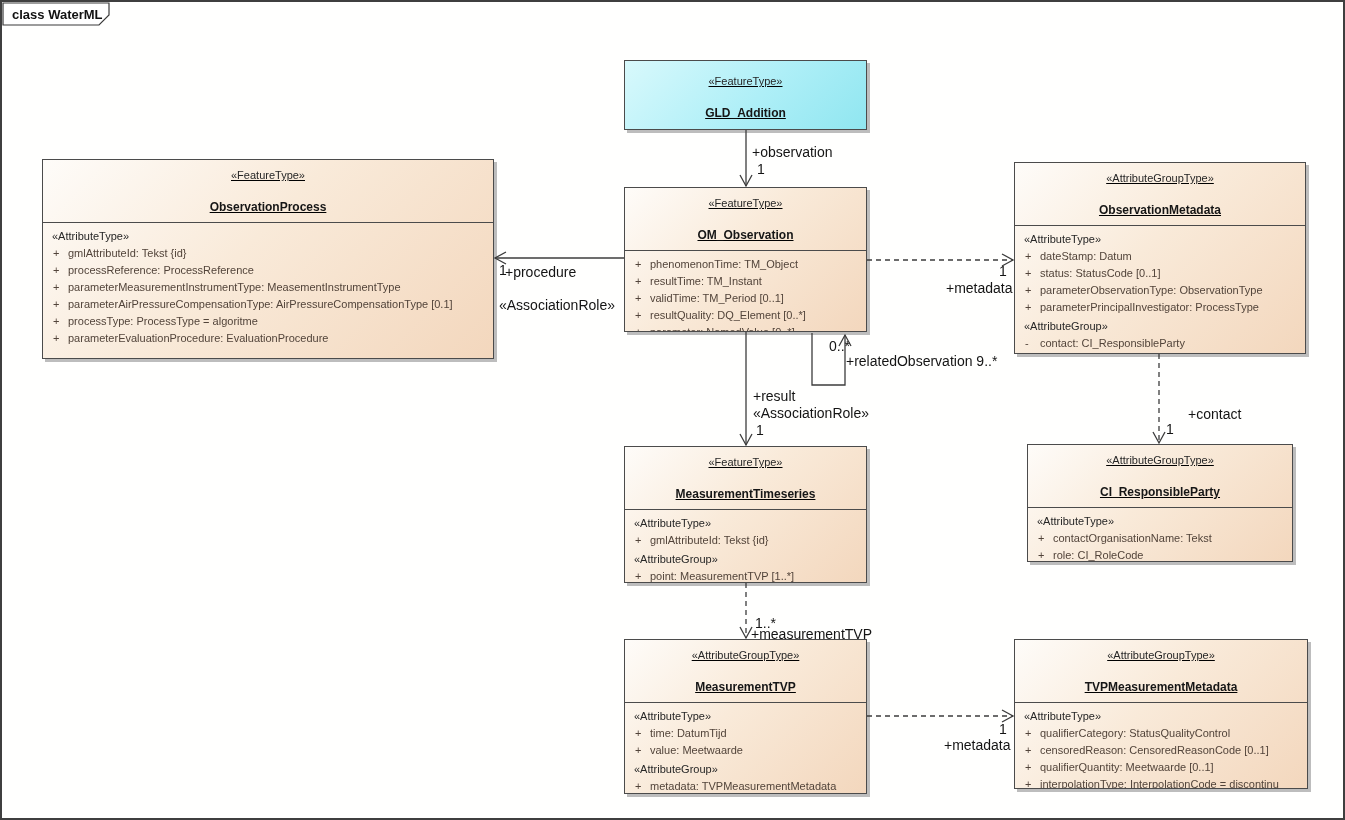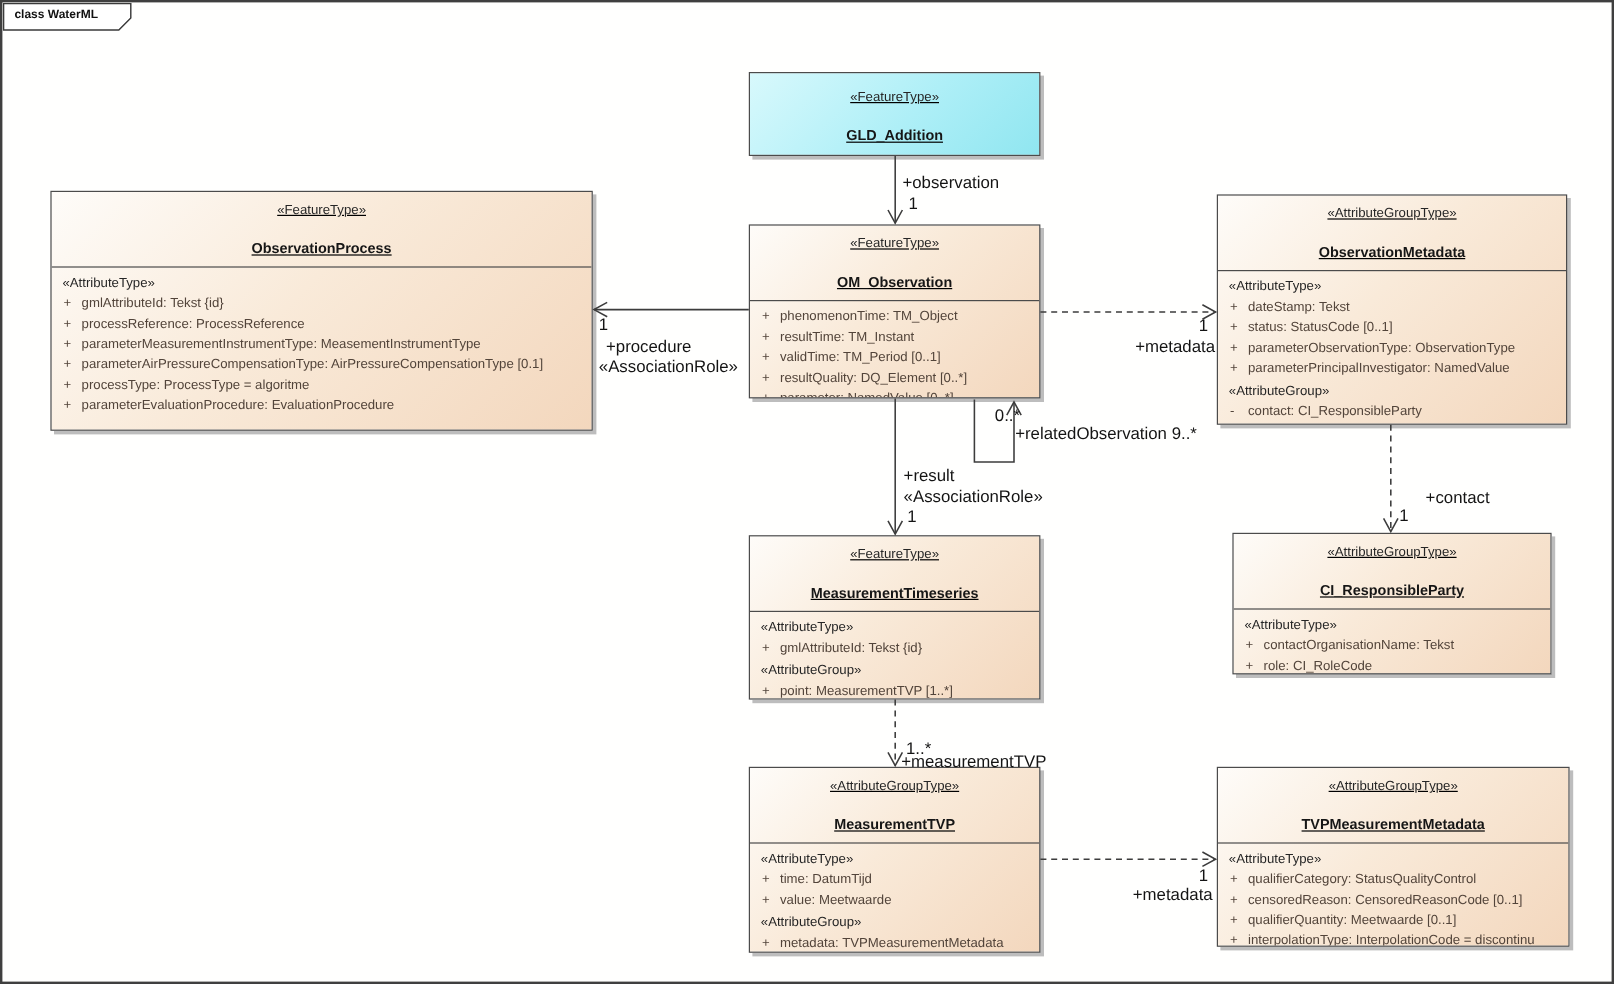--- a/index.html
+++ b/index.html
@@ -16,21 +16,21 @@
   .stereo { font-size:11px; line-height:14px; color:#262626; }
   .cname  { font-size:12px; line-height:15px; margin-top:18px; font-weight:bold; color:#161616; }
 
   .cbody { padding:5px 3px 4px 0; }
   .row { display:flex; font-size:11px; line-height:17px; color:#52443a; white-space:nowrap; overflow:hidden; }
   .row.sect { padding-left:9px; color:#262626; }
   .row.sect:not(:first-child) { margin-top:2px;text-align:center; }
   .row.attr .pfx { flex:0 0 auto; width:15px; margin-left:10px; }
 
   .clabel { position:absolute; font-size:14px; line-height:13px; color:#141414; white-space:nowrap; }
-  #frame-title { position:absolute; left:10px; top:5px; font-size:10px; font-weight:bold; color:#111; }
+  #frame-title { position:absolute; left:10px; top:5px; font-size:13px; font-weight:bold; color:#111; }
   svg.layer { position:absolute; left:0; top:0; pointer-events:none; }
 </style>
 </head>
 <body>
 
 <div id="canvas">
 
   <div class="uml-class cyan no-body" style="left:622px;top:58px;width:243px;height:70px">
     <div class="hdr">
       <div class="stereo">«FeatureType»</div>
@@ -107,33 +107,33 @@
     <div class="hdr">
       <div class="stereo">«AttributeGroupType»</div>
       <div class="cname">ObservationMetadata</div>
     </div>
     <div class="cbody">
       <div class="row sect">
           <span class="txt">«AttributeType»</span>
         </div>
       <div class="row attr">
           <span class="pfx">+</span>
-          <span class="txt">dateStamp: Tekst</span>
+          <span class="txt">dateStamp: Datum</span>
         </div>
       <div class="row attr">
           <span class="pfx">+</span>
           <span class="txt">status: StatusCode [0..1]</span>
         </div>
       <div class="row attr">
           <span class="pfx">+</span>
           <span class="txt">parameterObservationType: ObservationType</span>
         </div>
       <div class="row attr">
           <span class="pfx">+</span>
-          <span class="txt">parameterPrincipalInvestigator: NamedValue</span>
+          <span class="txt">parameterPrincipalInvestigator: ProcessType</span>
         </div>
       <div class="row sect">
           <span class="txt">«AttributeGroup»</span>
         </div>
       <div class="row attr">
           <span class="pfx">-</span>
           <span class="txt">contact: CI_ResponsibleParty</span>
         </div>
     </div>
   </div>
@@ -279,21 +279,21 @@
       <polyline points="1000,708 1011,714 1000,720"></polyline>
     </g>
   </svg>
 
   <div id="frame-title">class WaterML</div>
 
   <div class="clabel" style="left:750px;top:144px">+observation</div>
   <div class="clabel" style="left:755px;top:161px">1</div>
 
   <div class="clabel" style="left:497px;top:262px">1</div>
-  <div class="clabel" style="left:503px;top:280px">+procedure</div>
+  <div class="clabel" style="left:503px;top:264px">+procedure</div>
   <div class="clabel" style="left:497px;top:297px">«AssociationRole»</div>
 
   <div class="clabel" style="left:997px;top:263px">1</div>
   <div class="clabel" style="left:944px;top:280px">+metadata</div>
 
   <div class="clabel" style="left:827px;top:338px">0..*</div>
   <div class="clabel" style="left:844px;top:353px">+relatedObservation 9..*</div>
 
   <div class="clabel" style="left:751px;top:388px">+result</div>
   <div class="clabel" style="left:751px;top:405px">«AssociationRole»</div>

